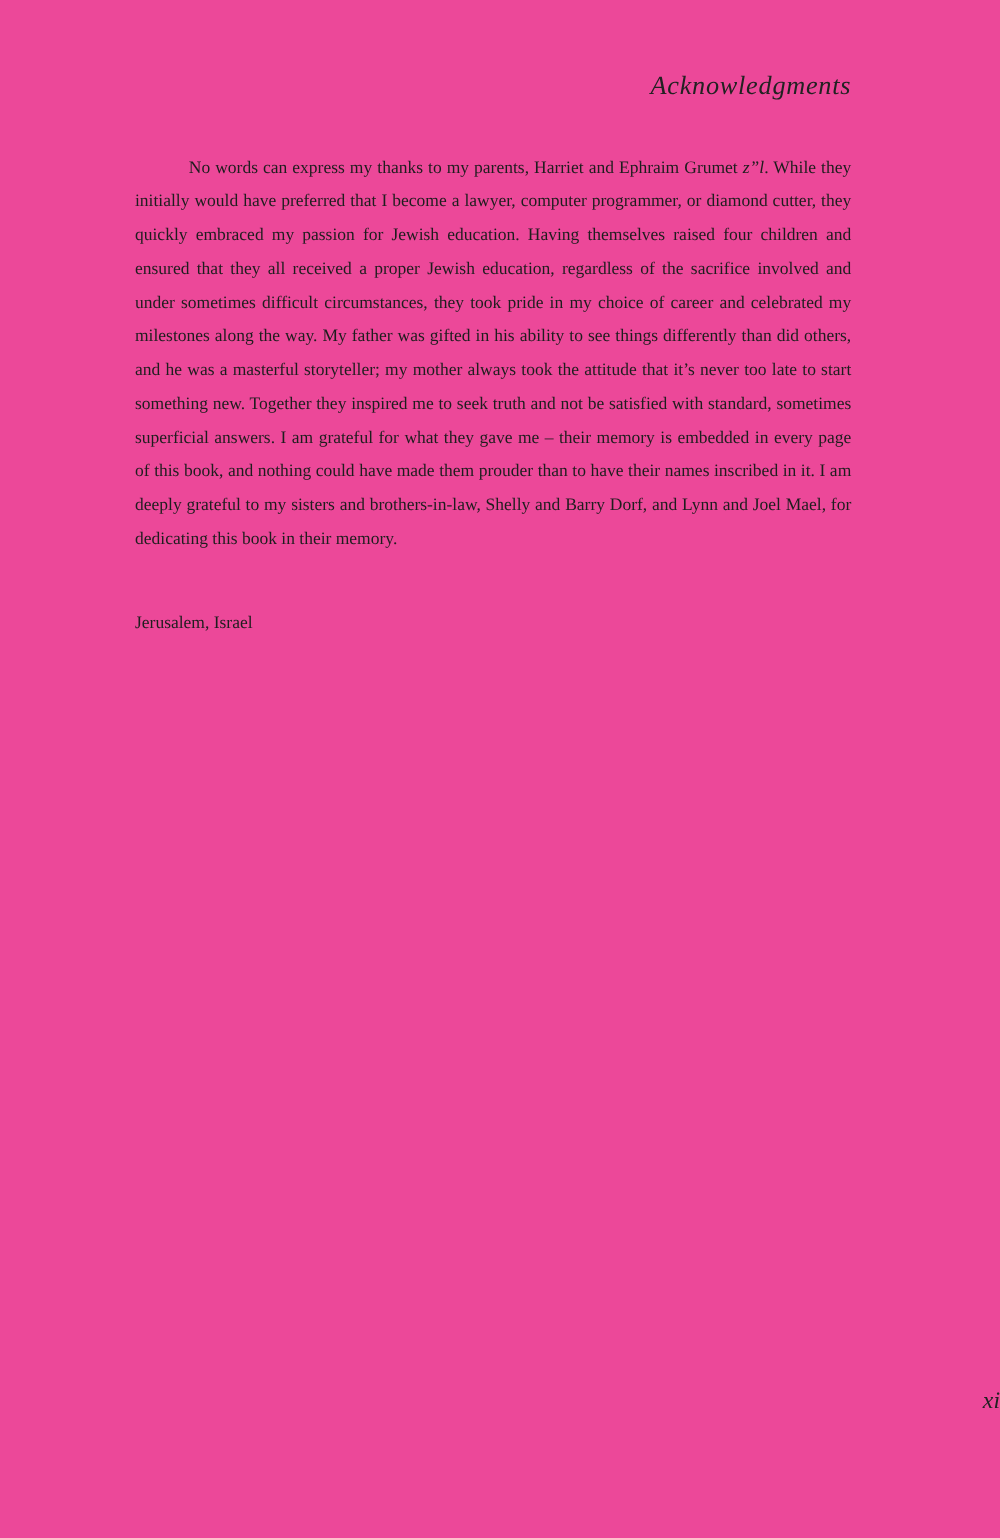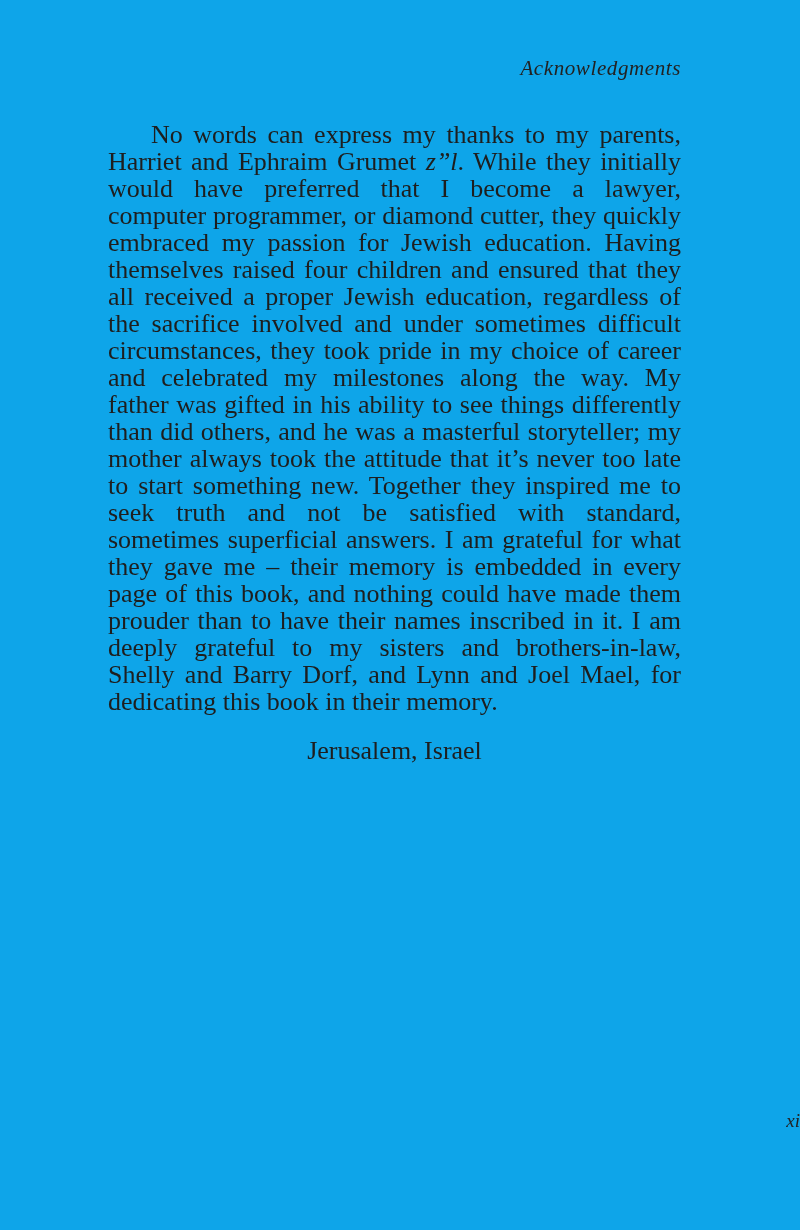--- a/index.html
+++ b/index.html
@@ -4,54 +4,54 @@
 <style>
   html, body {
     margin: 0;
     padding: 0;
     background: #ffffff;
   }
   .page {
     position: relative;
     width: 800px;
     height: 1230px;
-    background: #0ea5e9;
+    background: #ec4899;
     color: #1e1e1e;
     font-family: "Liberation Serif", "DejaVu Serif", serif;
     overflow: hidden;
   }
   .running-head {
     position: absolute;
     top: 56px;
     right: 119px;
     font-style: italic;
     font-size: 21px;
     letter-spacing: 0.6px;
     color: #222222;
   }
   .body-text {
     position: absolute;
     top: 121px;
     left: 108px;
     width: 573px;
-    font-size: 26px;
+    font-size: 14px;
     line-height: 27px;
     text-align: justify;
     color: #1e1e1e;
   }
   .body-text p {
     margin: 0;
     text-indent: 43px;
   }
   .zl {
     font-style: italic;
   }
   .signoff {
-    margin-top: 22px;
-    text-align: center;
+    margin-top: 40px;
+    text-align: left;
     line-height: 27px;
   }
   .folio {
     position: absolute;
     top: 1110px;
     left: 0;
     width: 100%;
     text-align: right;
     font-style: italic;
     font-size: 19px;

